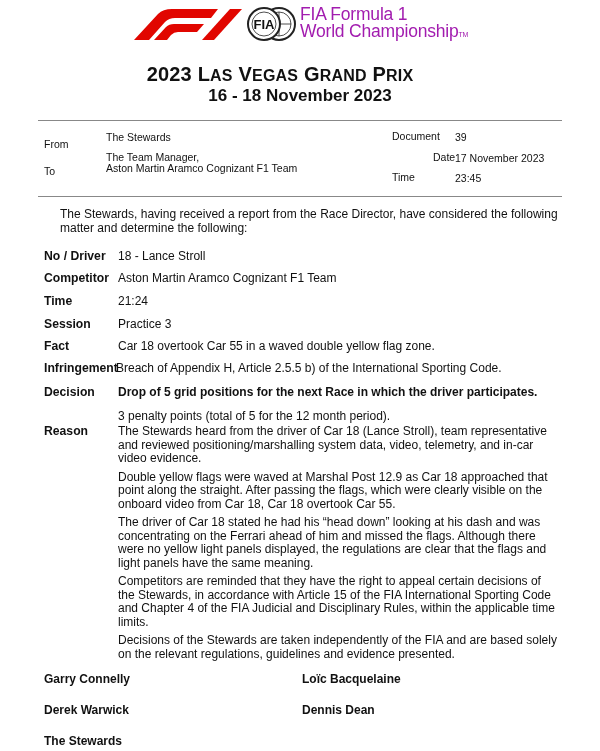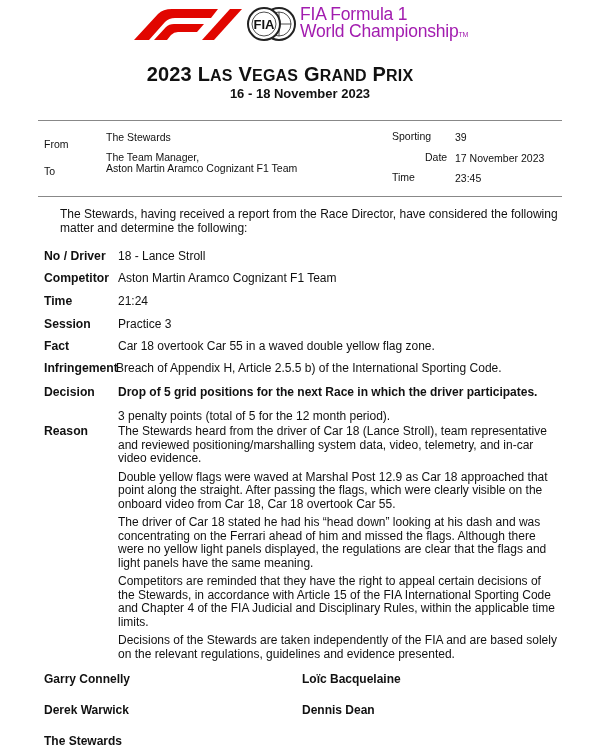--- a/index.html
+++ b/index.html
@@ -43,21 +43,21 @@
       font-size: 20px;
       letter-spacing: 0.2px;
     }
     .event-title .sc { font-size: 16px; }
     .event-dates {
       position: absolute;
       left: 0; width: 600px;
       top: 86px;
       text-align: center;
       font-weight: bold;
-      font-size: 13px;
+      font-size: 17px;
     }
 
     .rule {
       position: absolute;
       left: 38px;
       width: 524px;
       height: 0;
       border-top: 1.5px solid #888888;
     }
     .rule.top { top: 120px; }
@@ -143,23 +143,23 @@
 <div class="event-dates">16 - 18 November 2023</div>
 
 <div class="rule top"></div>
 
 <div class="hdr lbl" style="left:44px; top:131px;margin-top:7px;">From</div>
 <div class="hdr" style="left:106px; top:131px;">The Stewards</div>
 <div class="hdr lbl" style="left:44px; top:165px;">To</div>
 <div class="hdr" style="left:106px; top:151px;">The Team Manager,</div>
 <div class="hdr" style="left:106px; top:162px;">Aston Martin Aramco Cognizant F1 Team</div>
 
-<div class="hdr lbl" style="left:392px; top:130px;">Sporting</div>
+<div class="hdr lbl" style="left:392px; top:130px;">Document</div>
 <div class="hdr" style="left:455px; top:131px;">39</div>
-<div class="hdr lbl" style="left:392px; top:151px;padding-left:33px;">Date</div>
+<div class="hdr lbl" style="left:400px; top:151px;padding-left:33px;">Date</div>
 <div class="hdr" style="left:455px; top:152px;">17 November 2023</div>
 <div class="hdr lbl" style="left:392px; top:171px;">Time</div>
 <div class="hdr" style="left:455px; top:172px;">23:45</div>
 
 <div class="rule bottom"></div>
 
 <div class="intro">The Stewards, having received a report from the Race Director, have considered the following matter and determine the following:</div>
 
 <div class="row" style="top:250px;">
   <div class="lbl">No / Driver</div>

